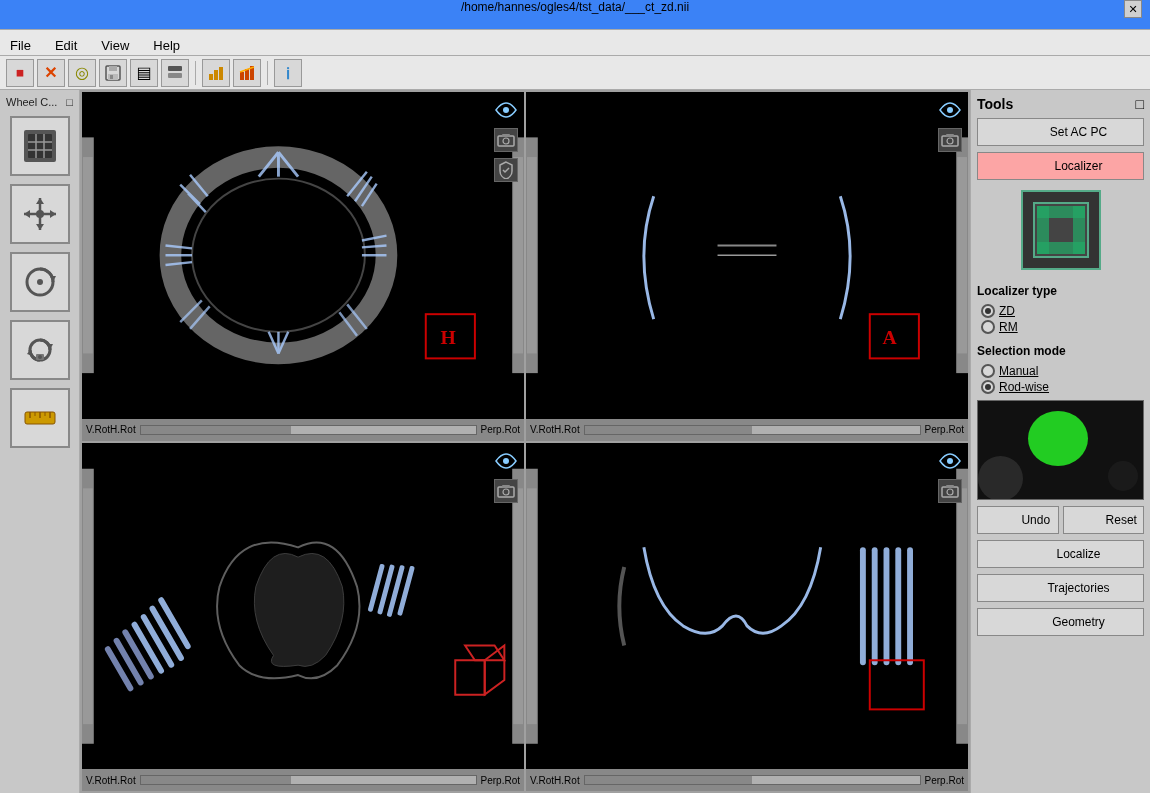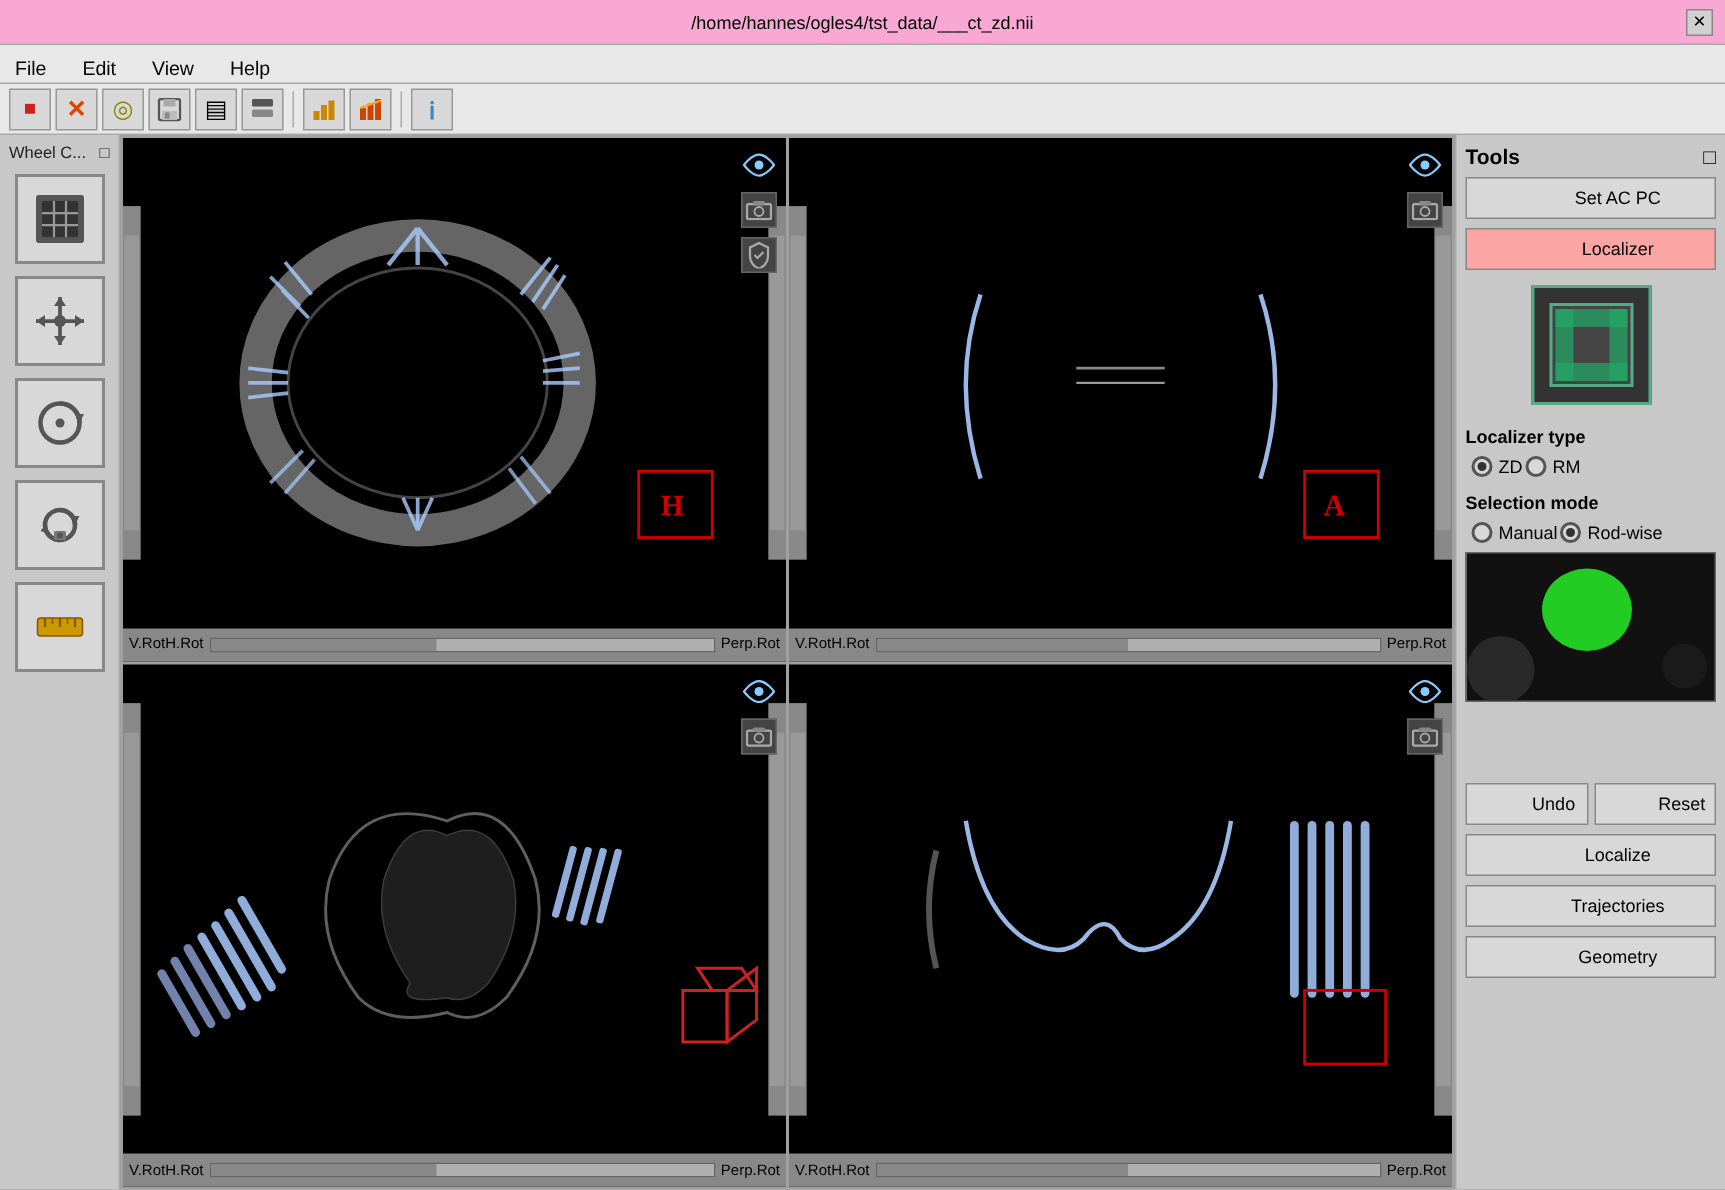--- a/index.html
+++ b/index.html
@@ -7,24 +7,23 @@
       background: #c0c0c0;
       font-family: 'Arial', sans-serif;
       font-size: 12px;
       width: 1150px;
       height: 793px;
       overflow: hidden;
       user-select: none;
     }
     
     #titlebar {
-      background: #f9a8d4;
+      background: #3b82f6;
       height: 30px;
       display: flex;
-      align-items: center;
       justify-content: space-between;
       padding: 0 8px;
       border-bottom: 1px solid #aaa;
     }
     
     #menubar {
       background: #e8e8e8;
       height: 26px;
       display: flex;
       align-items: flex-end;
@@ -188,22 +187,23 @@
     }
     .tools-btn-active {
       background: #fca5a5;
     }
     .section-label {
       font-size: 12px;
       font-weight: bold;
       margin-top: 4px;
     }
     .radio-group {
-      display: flex; flex-direction: row; gap: 2px;
+      display: flex; flex-direction: column; gap: 2px;
       padding-left: 4px;
+      text-decoration: underline;
     }
     .radio-row {
       display: flex; align-items: center; gap: 4px; cursor: pointer;
     }
     .radio-dot {
       width: 14px; height: 14px;
       border-radius: 50%;
       border: 2px solid #555;
       display: flex; align-items: center; justify-content: center;
       background: #d8d8d8;
@@ -225,21 +225,21 @@
     }
     .preview-green-circle {
       position: absolute;
       width: 60px; height: 55px;
       border-radius: 50%;
       background: #22cc22;
       top: 10px; left: 50px;
     }
     
     .btn-row {
-      display: flex; gap: 4px; margin-top: 48px;
+      display: flex; gap: 4px;
     }
     .btn-row .tools-btn { flex: 1; }
     
     .vp-svg {
       position: absolute;
       top: 0; left: 0;
       width: 100%; height: 100%;
     }
   </style>
 </head>

